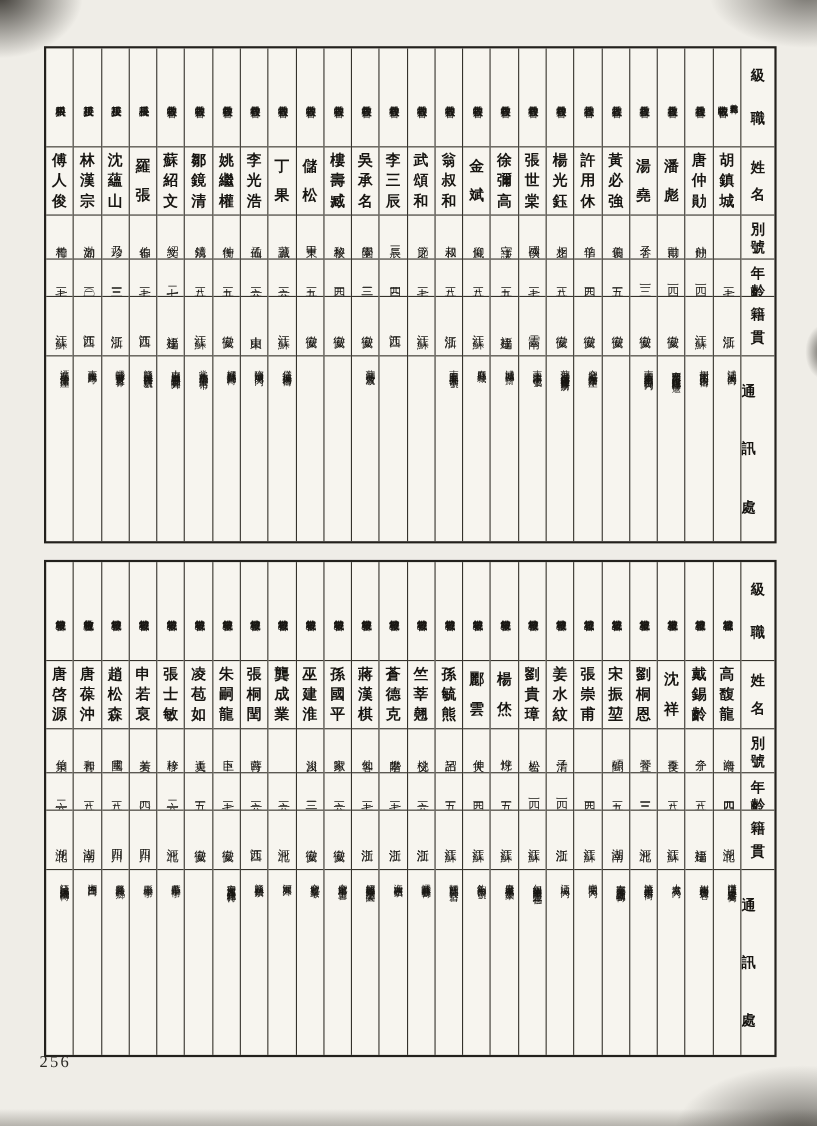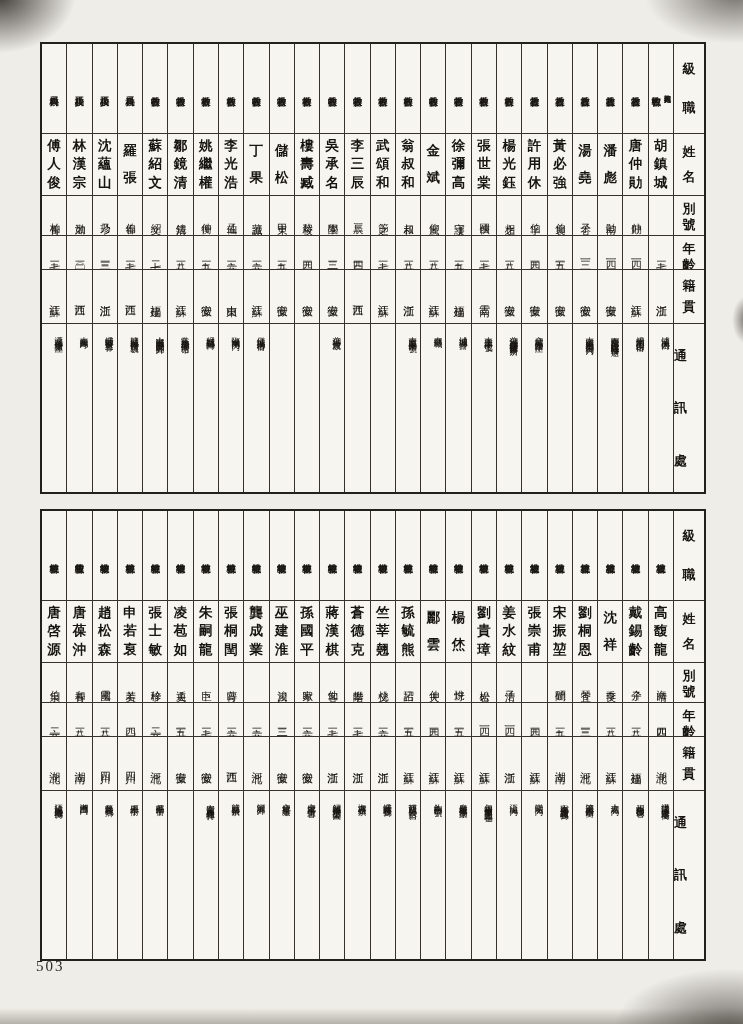--- a/index.html
+++ b/index.html
@@ -1302,19 +1302,19 @@
         <div class="cell r-origin">
           <span class="v">湖北</span>
         </div>
         <div class="cell r-addr">
           <div class="v">江陵城內聚珍園轉</div>
         </div>
       </div>
     </div>
 </div>
 
-<div class="page-number">503</div>
+<div class="page-number">256</div>
 
 <div class="artifact a-top-left"></div>
 <div class="artifact a-top-right"></div>
 <div class="artifact a-right-edge"></div>
 <div class="artifact a-bottom-right"></div>
 <div class="artifact a-bottom-band"></div>
 
 </body></html>

